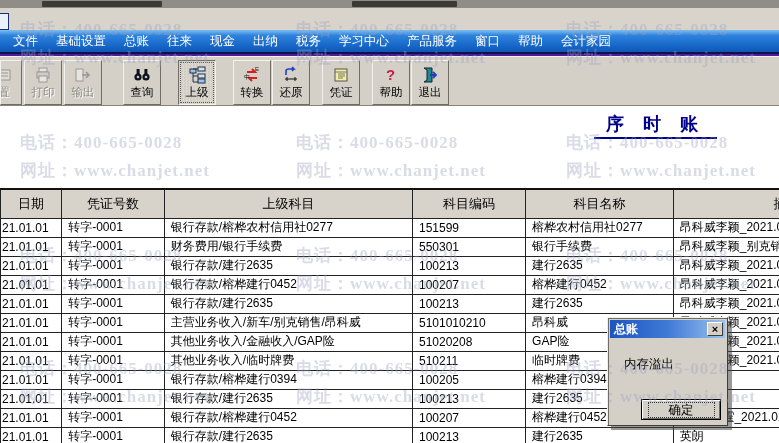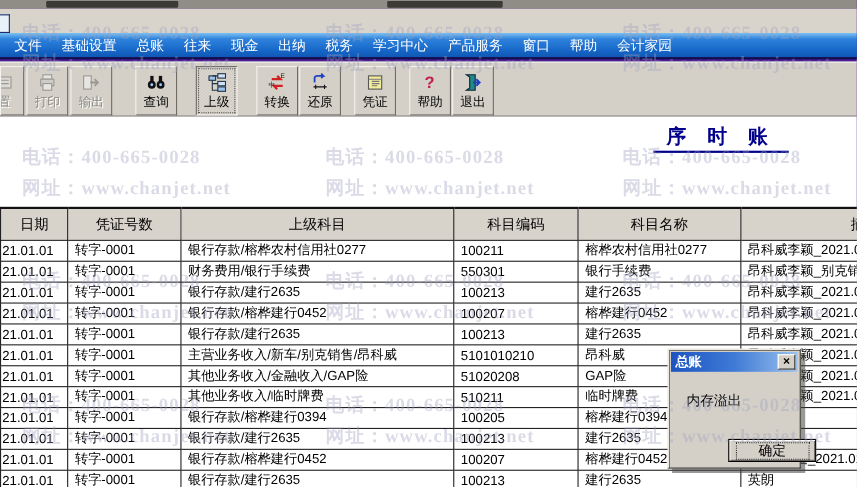--- a/index.html
+++ b/index.html
@@ -84,21 +84,21 @@
     width:16px; height:14px; background:#d4d0c8; font-size:11px; font-weight:bold;
     border-top:1px solid #fff; border-left:1px solid #fff;
     border-right:1px solid #3f3d37; border-bottom:1px solid #3f3d37;
     display:flex; align-items:center; justify-content:center; color:#000;
   }
   #dialog-message { position:absolute; left:16px; top:38px; font-size:12.5px; color:#000; }
   #ok-button {
     position:absolute; left:33px; top:81px; width:80px; height:21px;
     background:#d4d0c8; border:1px solid #000; font-size:12.5px; color:#000;
     box-shadow:inset 1px 1px 0 #fff, inset -1px -1px 0 #6f6d65;
-    display:flex; align-items:center; justify-content:center;margin-left:21px;
+    display:flex; align-items:center; justify-content:center;
   }
   #ok-button .okfocus {
     border:1px dotted #333; padding:0 20px; line-height:14px;
   }
 </style>
 </head>
 <body>
 
 <div id="screen">
 
@@ -247,21 +247,21 @@
             <th style="width: 98px;">科目编码</th>
             <th style="width: 128px;">科目名称</th>
             <th style="width: 196px;">摘要</th>
           </tr>
         </thead>
       <tbody id="grid-body">
           <tr>
             <td class="c-date">21.01.01</td>
             <td>转字-0001</td>
             <td>银行存款/榕桦农村信用社0277</td>
-            <td>100211</td>
+            <td>151599</td>
             <td>榕桦农村信用社0277</td>
             <td>昂科威李颖_2021.01.01</td>
           </tr>
           <tr>
             <td class="c-date">21.01.01</td>
             <td>转字-0001</td>
             <td>财务费用/银行手续费</td>
             <td>550301</td>
             <td>银行手续费</td>
             <td>昂科威李颖_别克销售部</td>

